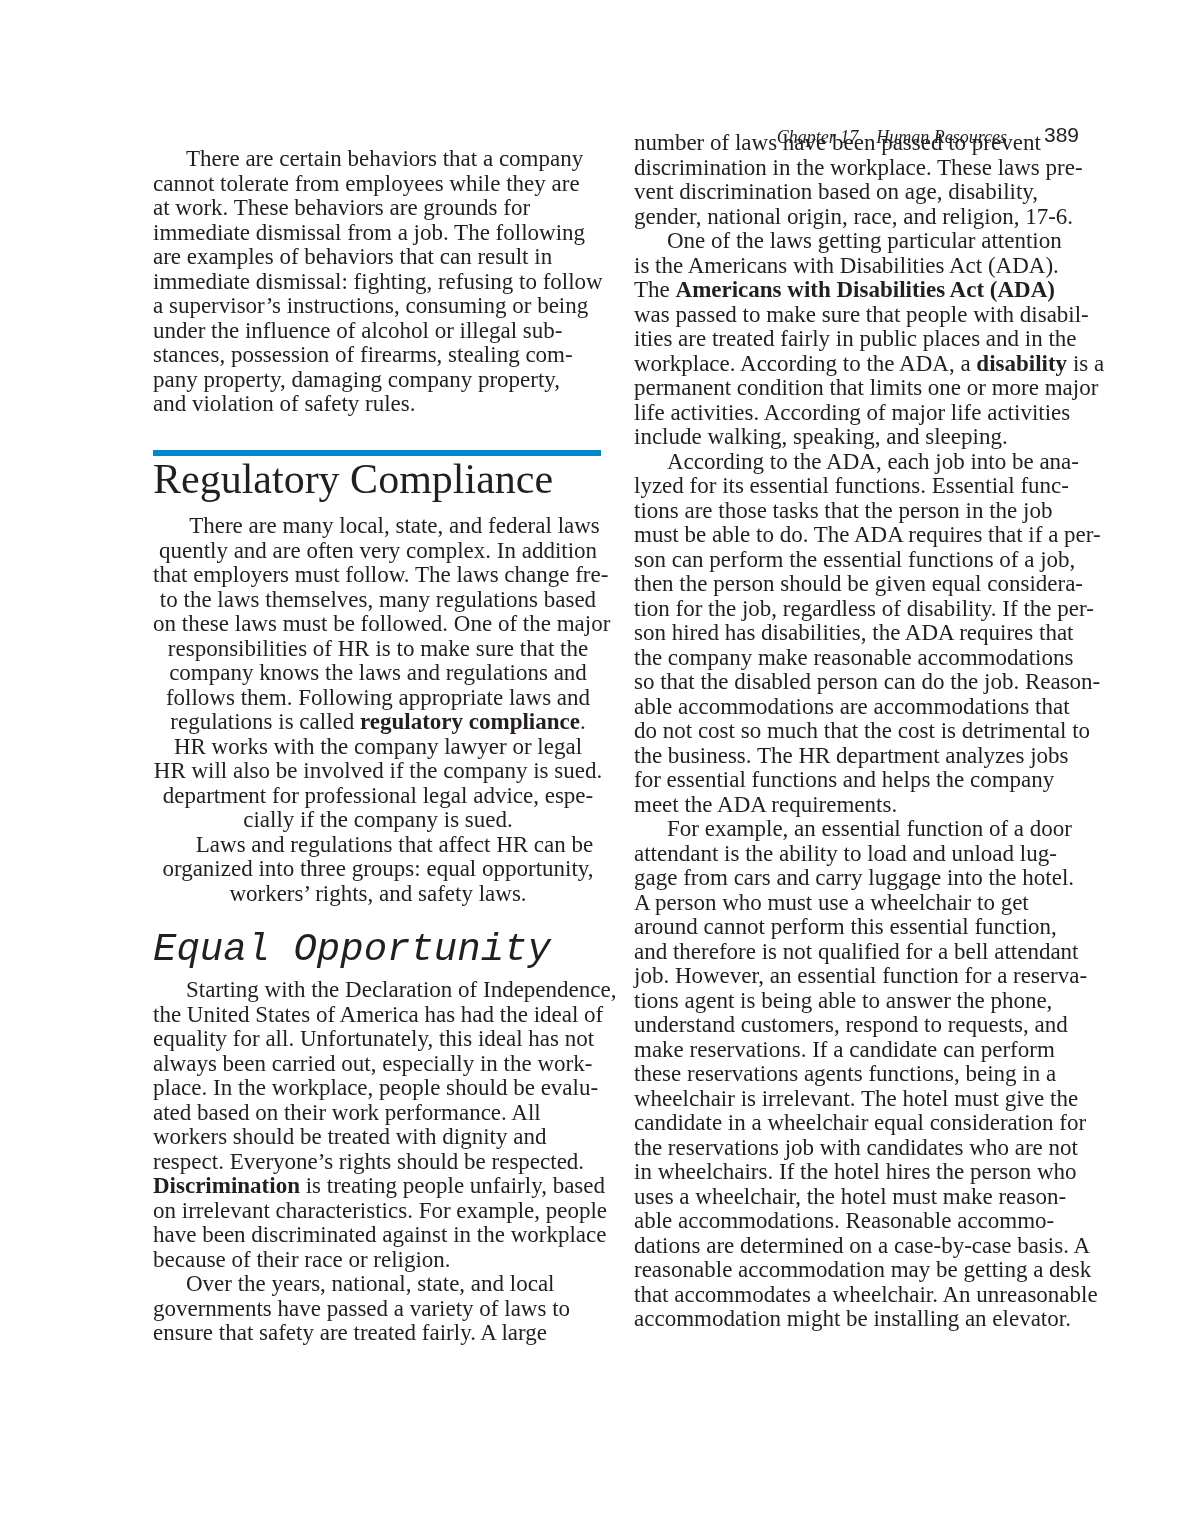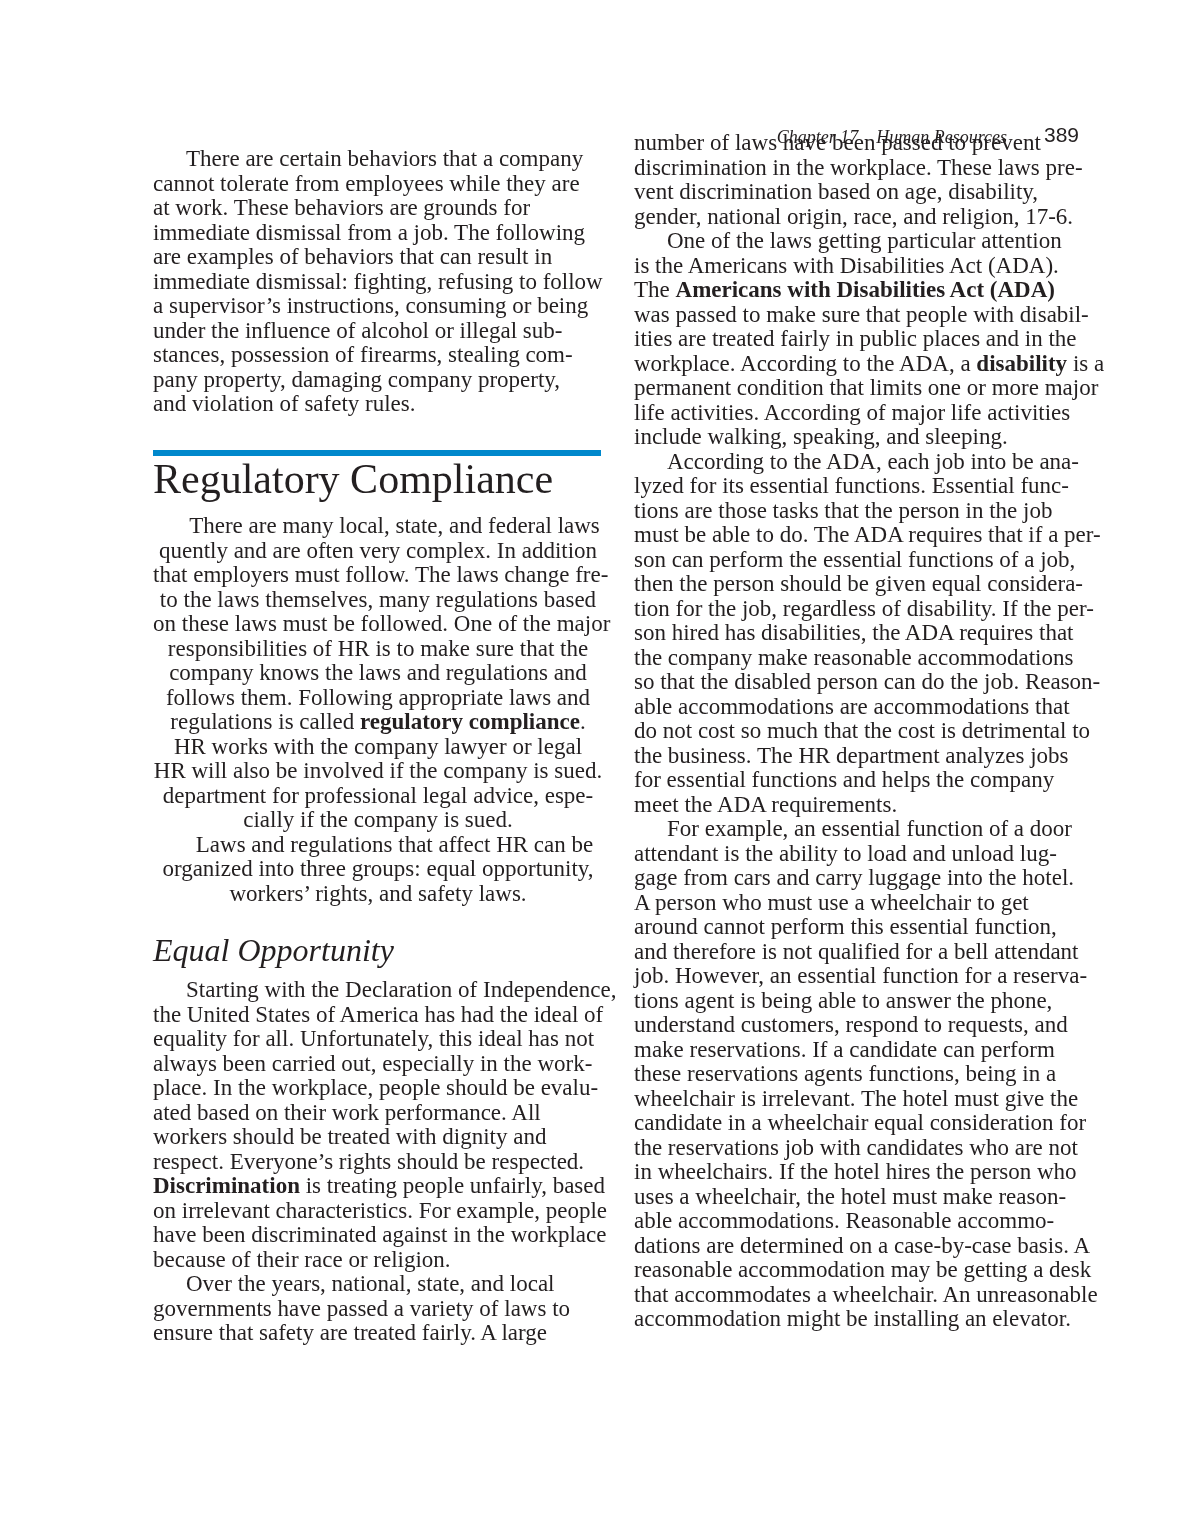--- a/index.html
+++ b/index.html
@@ -8,21 +8,21 @@
     .running-head { position: absolute; right: 183px; top: 4px; font-family: "Liberation Serif", serif; font-style: italic; font-size: 18px; white-space: pre; }
     .page-number { position: absolute; left: 1044px; top: 0px; font-family: "Liberation Sans", sans-serif; font-size: 21px; }
     .col { position: absolute; font-family: "Liberation Serif", serif; font-size: 23px; }
     .col-left { left: 153px; width: 450px; }
     .col-right { left: 634px; width: 450px; }
     .line { height: 24.5px; line-height: 24.5px; white-space: nowrap; }
     .indent { padding-left: 33px; }
     b { font-weight: bold; }
     .rule { position: absolute; left: 153px; top: 450px; width: 448px; height: 6px; background: #0088cc; }
     .h1 { position: absolute; left: 153px; top: 455px; font-family: "Liberation Serif", serif; font-size: 42px; line-height: 48px; white-space: nowrap; }
-    .h2 { position: absolute; left: 153px; top: 930px; font-family: Liberation Serif, serif; font-style: italic; font-size: 32px; line-height: 40px; white-space: nowrap; }
+    .h2 { position: absolute; left: 153px; top: 930px; font-family: Liberation Mono, monospace; font-style: italic; font-size: 39px; line-height: 40px; white-space: nowrap; }
   </style>
 </head>
 <body>
 
 <div class="header">
   <span class="running-head">Chapter 17    Human Resources</span>
   <span class="page-number">389</span>
 </div>
 
 <div class="col col-left" style="top:147px;">

